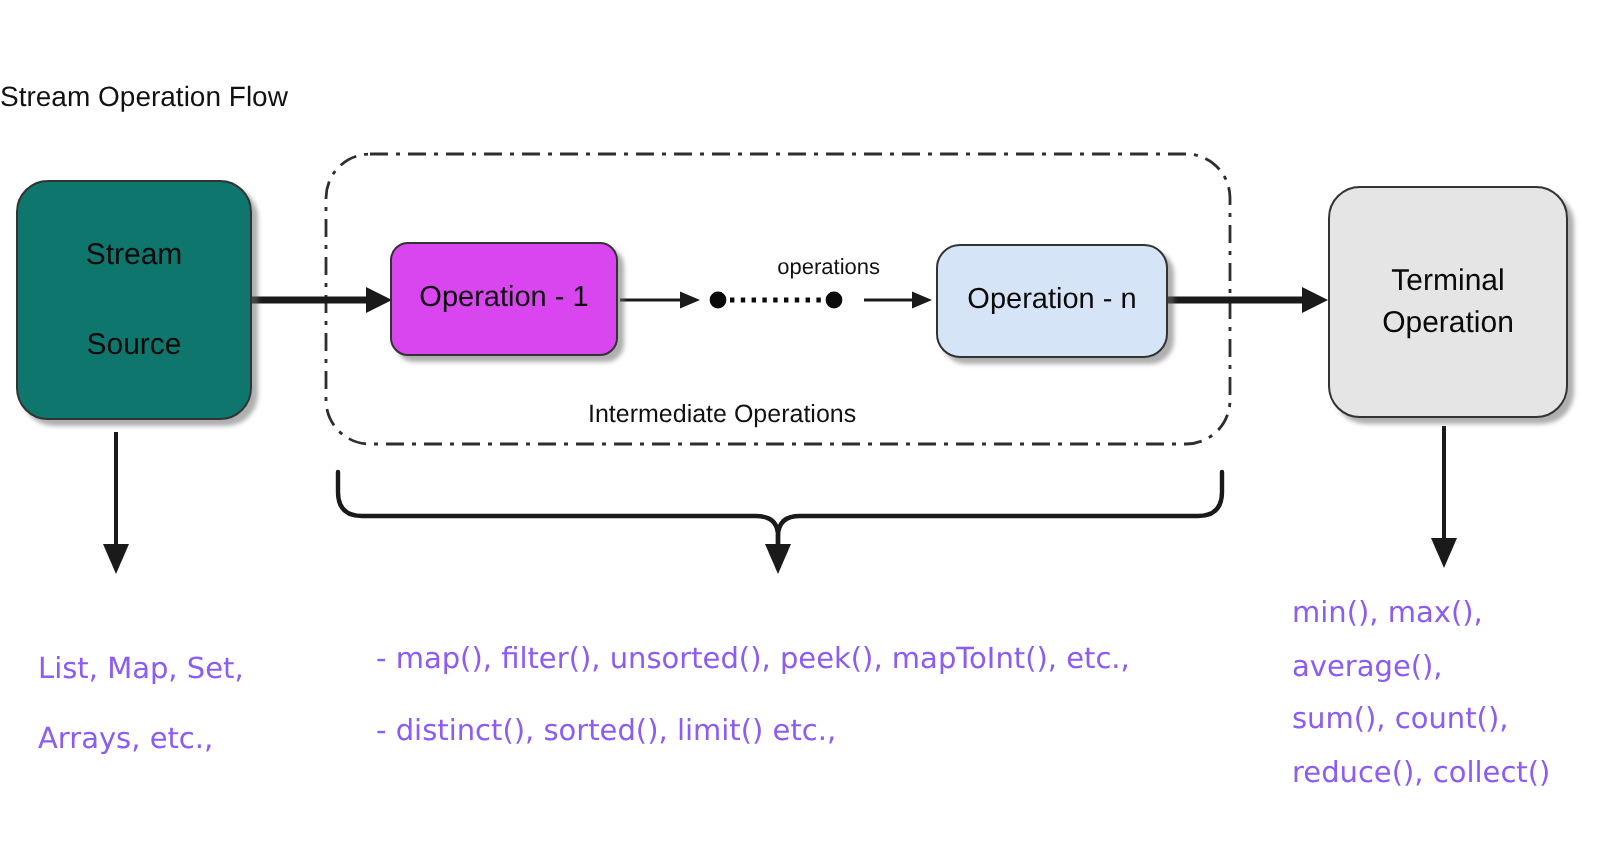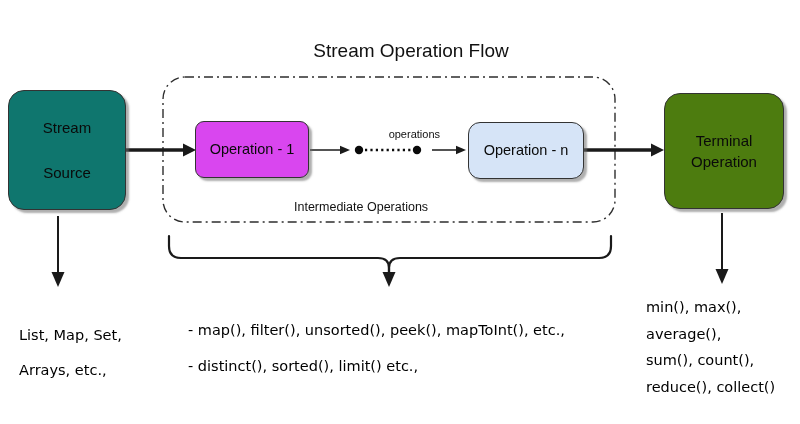--- a/index.html
+++ b/index.html
@@ -10,24 +10,22 @@
     background: #ffffff;
     font-family: "Liberation Sans", sans-serif;
     color: #111;
     overflow: hidden;
   }
   .layer { position: absolute; left: 0; top: 0; width: 800px; height: 424px; }
 
   .diagram-title {
     position: absolute;
     left: 0; top: 40px; width: 776px;
-    text-align: center;
-    font-size: 19px;
+    font-size: 14px;
     color: #111;
-    margin-left: 23px;
   }
 
   .node {
     position: absolute;
     border: 1.6px solid #333;
     box-shadow: 3px 3px 2px rgba(110,110,110,0.55);
     display: flex;
     align-items: center;
     justify-content: center;
     flex-direction: column;
@@ -60,21 +58,21 @@
   .intermediate-label-wrap span {
     display: inline-block;
     background: #ffffff;
     padding: 0 4px;
   }
 
   .anno {
     position: absolute;
     font-family: "DejaVu Sans", sans-serif;
     font-size: 14.5px;
-    color: #000000;
+    color: #8b5cf6;
     white-space: nowrap;
   }
   .anno .aline { display: block; }
   .anno-source   { left: 19px;  top: 318px; line-height: 35px; }
   .anno-middle   { left: 188px; top: 312px; line-height: 36px; }
   .anno-terminal { left: 646px; top: 294px; line-height: 26.5px; }
 </style>
 </head>
 <body>
 
@@ -137,21 +135,21 @@
   <div class="node node-op1" style="background-color: #d946ef;">
     <span class="nline">Operation - 1</span>
   </div>
 
   <div class="operations-label">operations</div>
 
   <div class="node node-opn" style="background-color: rgb(214, 228, 247);">
     <span class="nline">Operation - n</span>
   </div>
 
-  <div class="node node-terminal" style="background-color: #4d7c0f;">
+  <div class="node node-terminal" style="background-color: #e5e5e5;">
     <span class="nline">Terminal</span>
     <span class="nline">Operation</span>
   </div>
 
   <div class="intermediate-label-wrap">
     <span>Intermediate Operations</span>
   </div>
 
   <div class="anno anno-source">
     <span class="aline">List, Map, Set,</span>

